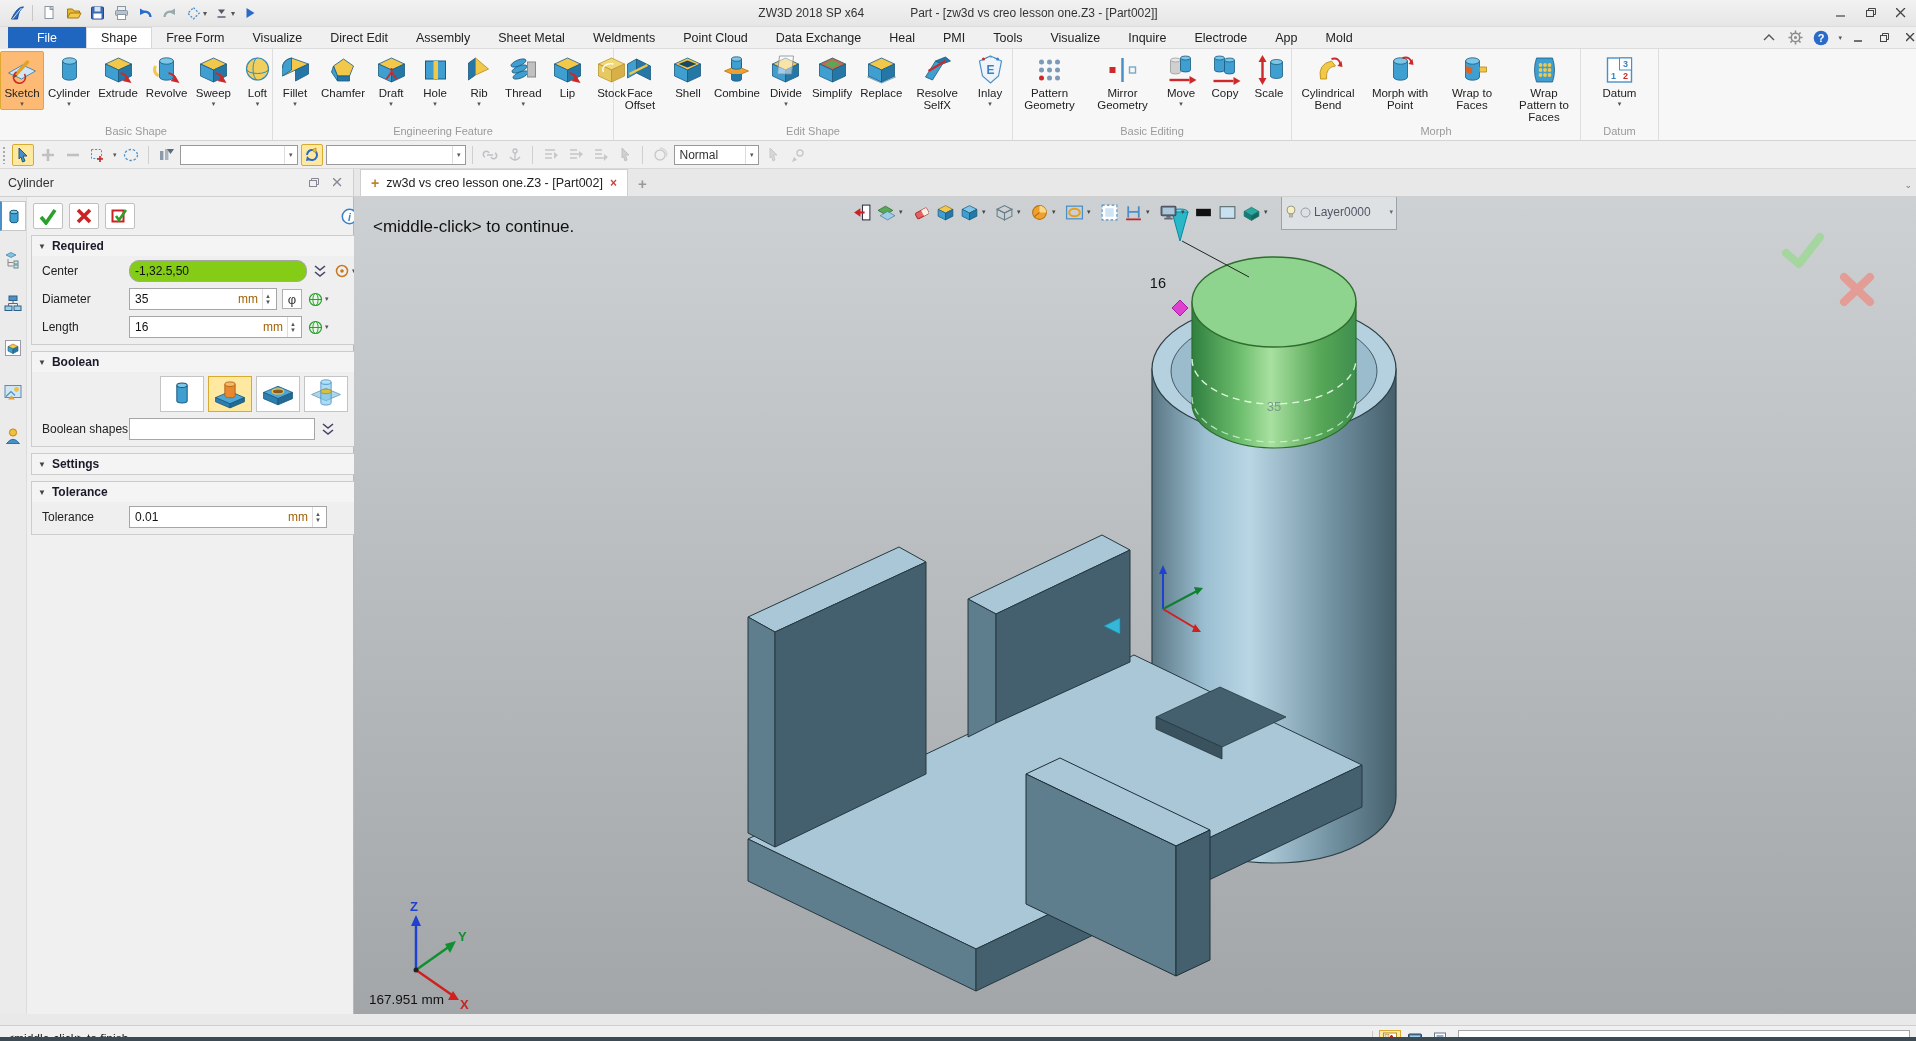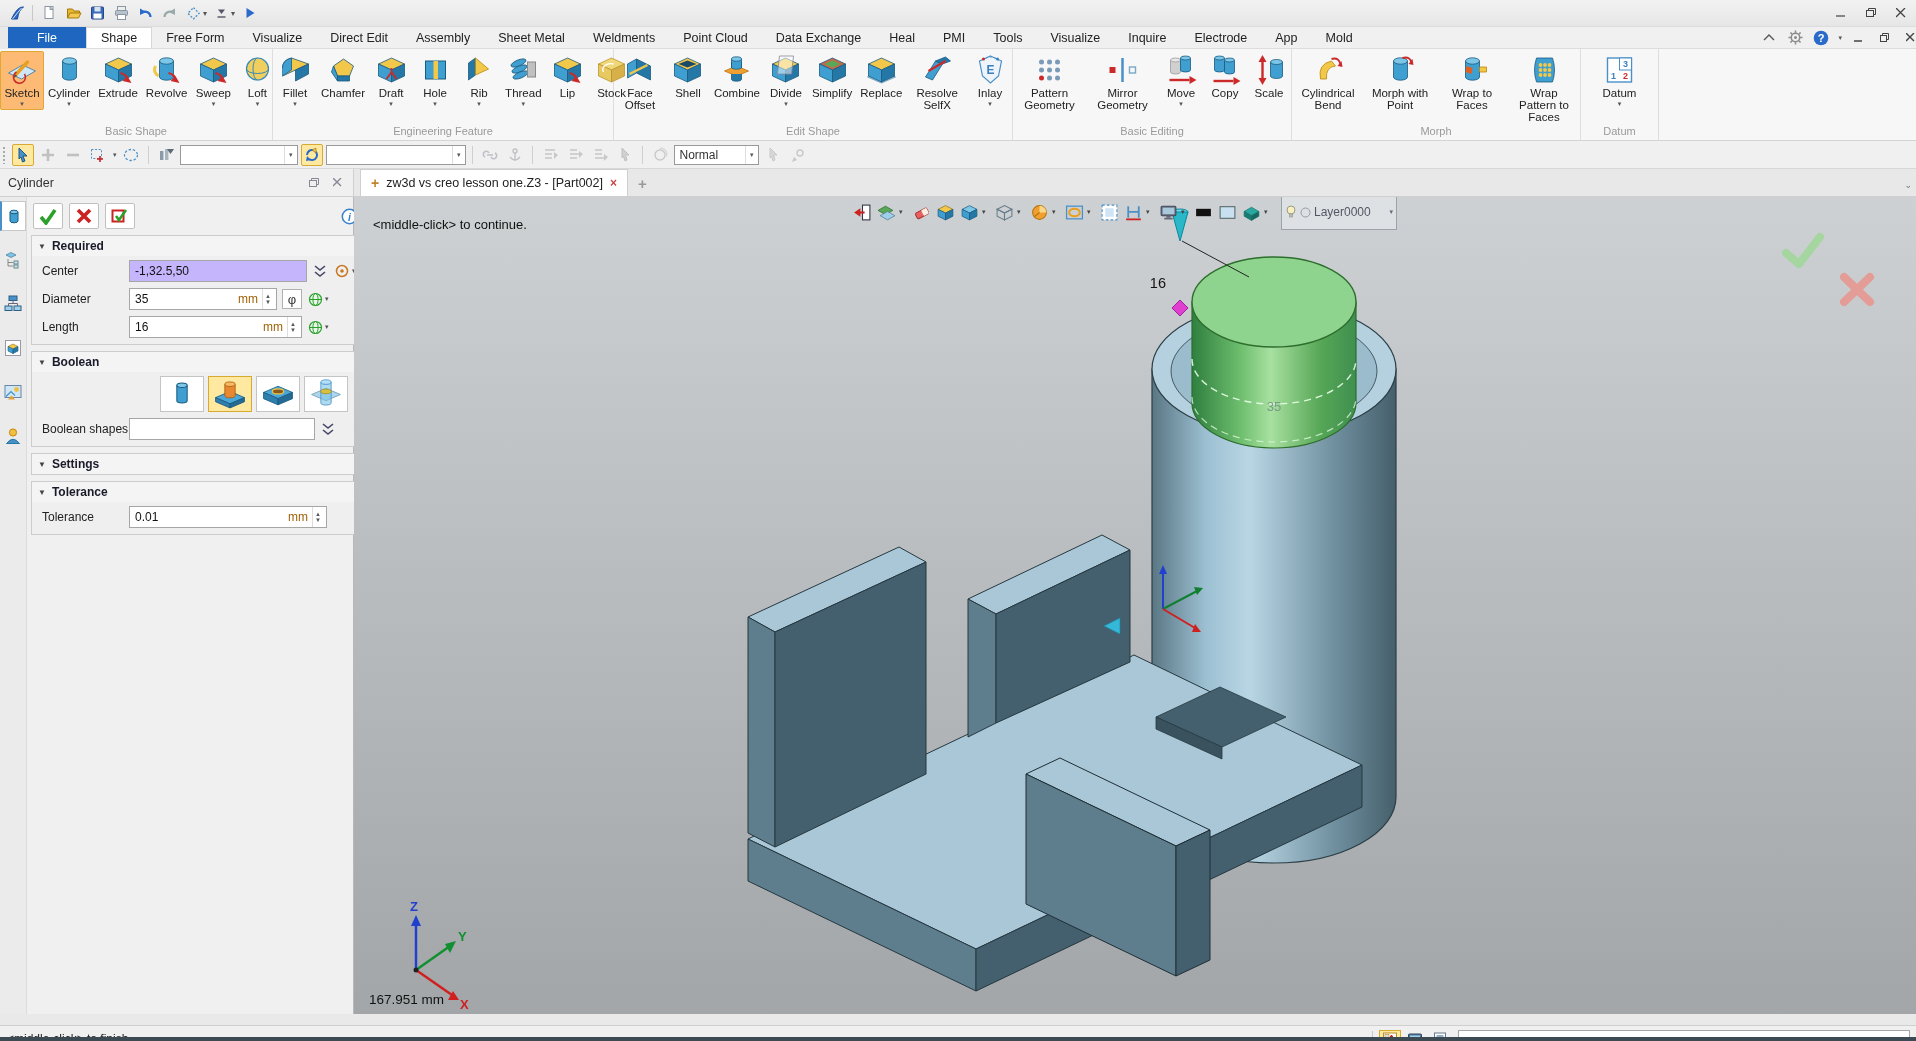--- a/index.html
+++ b/index.html
@@ -70,33 +70,33 @@
 #panel-toolbar { display:flex; align-items:center; gap:6px; padding:2px 2px 6px; }
 .ptb-btn { width:30px; height:26px; background:#fff; border:1px solid #c0c0c0; border-radius:2px; display:flex; align-items:center; justify-content:center; }
 #panel-toolbar .spacer { flex:1; }
 .psection { border:1px solid #cccccc; background:#efefef; margin-bottom:6px; }
 .psec-head { padding:3px 6px; font-weight:bold; font-size:12px; color:#1a1a2a; display:flex; align-items:center; gap:6px; background:#f4f4f4; }
 .psec-head .tri { font-size:8px; color:#444; }
 .psec-body { padding:4px 4px 6px; display:flex; flex-direction:column; gap:6px; }
 .prow { display:flex; align-items:center; height:22px; }
 .prow .plabel { width:93px; padding-left:6px; color:#222; flex:none; }
 .pfield { height:22px; background:#fff; border:1px solid #a6a6a6; display:flex; align-items:center; padding:0 3px 0 5px; color:#111; }
-.pfield.roval { background:#c4b5fd; }
+.pfield.roval { background:#84cc16;border-radius:10px; }
 .pfield .unit { margin-left:auto; color:#a16207; padding-right:2px; }
 .spin { width:11px; height:20px; display:flex; flex-direction:column; align-items:center; justify-content:center; font-size:6px; color:#555; line-height:6px; border-left:1px solid #ddd; margin-left:2px; }
 .side-ic { width:18px; height:18px; display:flex; align-items:center; justify-content:center; margin-left:4px; }
 .side-arr { font-size:7px; color:#555; margin-left:1px; }
 .phi-btn { width:20px; height:20px; border:1px solid #b0b0b0; background:#fff; display:flex; align-items:center; justify-content:center; margin-left:5px; font-size:13px; color:#333; }
 #bool-modes { display:flex; justify-content:flex-end; gap:4px; padding-right:8px; }
 .bool-btn { width:44px; height:36px; background:#fff; border:1px solid #c4c4c4; display:flex; align-items:center; justify-content:center; }
 .bool-btn.active { background:#ffe9a0; border-color:#d8aa30; }
 
 
 #viewport { position:relative; width:1562px; height:817px; background:linear-gradient(#cdd1d3 0%, #b9bdbf 45%, #a2a6a8 100%); overflow:hidden; }
-#vp-hint { position:absolute; left:19px; top:20px; font-size:13px; color:#111; }
+#vp-hint { position:absolute; left:19px; top:20px; font-size:17px; color:#111; }
 #vp-toolbar { position:absolute; left:497px; top:3px; height:24px; display:flex; align-items:center; gap:2px; }
 .vt-ic { width:22px; height:22px; display:flex; align-items:center; justify-content:center; }
 .vt-arr { font-size:7px; color:#444; width:9px; }
 #layer-combo { margin-left:6px; height:36px; width:116px; border:1px solid #9aa4aa; background:rgba(225,228,230,.85); display:flex; align-items:center; gap:3px; padding:0 3px; color:#556; }
 #layer-combo .larr { margin-left:auto; font-size:7px; color:#667; }
 #vp-readout { position:absolute; left:15px; top:795px; font-size:13.5px; color:#111; }
 #model-svg { position:absolute; left:0; top:0; }
 
 
 #statusbar { position:absolute; left:0; top:1014px; width:1916px; height:27px; background:#f0f0f0; border-top:1px solid #cfcfcf; display:flex; align-items:center;margin-top:11px; }
@@ -172,20 +172,24 @@
             <polygon points="4.5,4.5 11.5,4.5 8,9" fill="#556"></polygon>
           </svg>
         </span>
         <span class="qa-arr">▾</span>
         <span class="qa-ic">
           <svg width="17" height="16" viewBox="0 0 16 16">
             <polygon points="5,3 13,8 5,13" fill="#2a6ac8"></polygon>
           </svg>
         </span>
       </div>
+    <div id="title-text">
+      <span>ZW3D 2018 SP x64</span>
+      <span>Part - [zw3d vs creo lesson one.Z3 - [Part002]]</span>
+    </div>
     <div id="win-controls">
       <div class="winbtn">
           <svg width="10" height="10">
             <line x1="0" y1="8" x2="9" y2="8" stroke="#444" stroke-width="1.2"></line>
           </svg>
         </div>
       <div class="winbtn">
           <svg width="11" height="10">
             <rect x="0.5" y="2.5" width="7" height="6" fill="none" stroke="#444"></rect>
             <path d="M2.5,2.5 v-2 h7 v6 h-2" fill="none" stroke="#444"></path>

